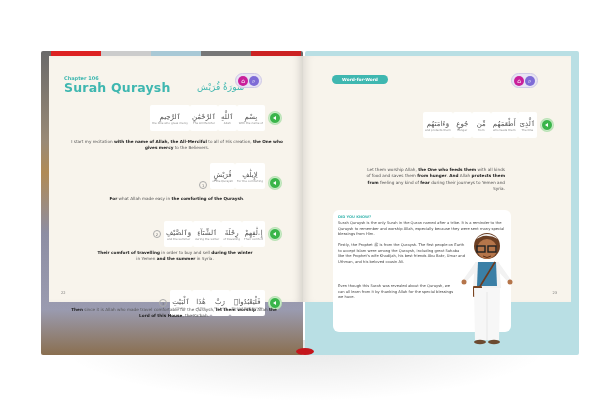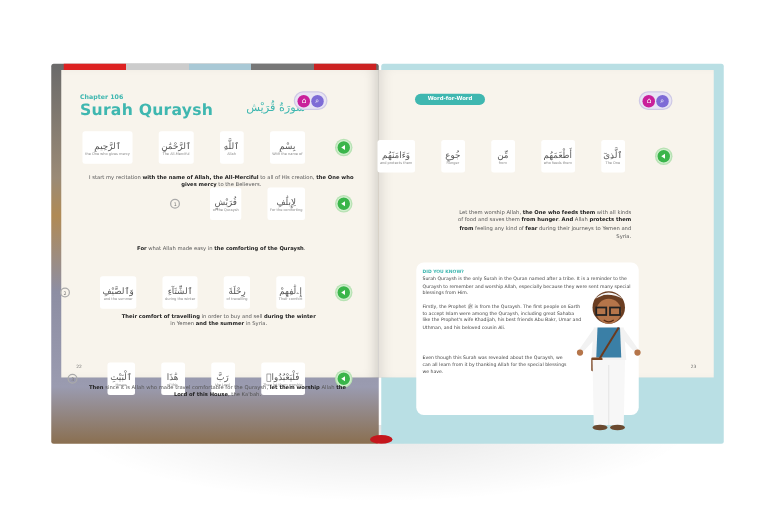--- a/index.html
+++ b/index.html
@@ -38,21 +38,21 @@
   .title-arabic { position: absolute; left: 148px; top: 26px; font-size: 9px; color: #3fb7b0; font-family: "DejaVu Sans", sans-serif; }
 
   .icon-pill {
     position: absolute; width: 27px; height: 15px; border-radius: 8px; background: #e8e4f4;
     border: 1px solid #cfc9e6; display: flex; align-items: center; justify-content: space-around; padding: 0 2px;
   }
   .icon-pill .dot { width: 10px; height: 10px; border-radius: 50%; color: #fff; font-size: 6px; line-height: 10px; text-align: center; }
   .dot.magenta { background: #c9209b; }
   .dot.purple { background: #7e6bd6; }
 
-  .verse-row { position: absolute; display: flex; align-items: center; gap: 21px; }
+  .verse-row { position: absolute; display: flex; align-items: center; gap: 0; }
   .word-card {
     background: #ffffff; border-radius: 2px; height: 26px; min-width: 19px; padding: 1px 2px;
     display: flex; flex-direction: column; align-items: center; justify-content: center;
   }
   .word-card .ar { font-size: 7px; color: #555; line-height: 10px; }
   .word-card .en { font-size: 2.8px; color: #888; line-height: 3px; text-align: center; white-space: nowrap; }
   .play-btn {
     width: 12px; height: 12px; border-radius: 50%; background: #3ab54a; border: 1.5px solid #d2efcf;
     box-shadow: 0 0 0 1px #b8e2b4; display: flex; align-items: center; justify-content: center; margin-left: 4px;
   }
@@ -113,21 +113,21 @@
         <div class="en">Allah</div>
       </div>
       <div class="word-card">
         <div class="ar" dir="rtl">بِسْمِ</div>
         <div class="en">With the name of</div>
       </div>
       <div class="play-btn"></div>
     </div>
   <div id="lt0" class="trans" style="left:18px; top:83px; width:220px;"><span>I start my recitation </span><b>with the name of Allah, the All-Merciful</b><span> to all of His creation, </span><b>the One who gives mercy</b><span> to the Believers.</span></div>
 
-  <div id="lv1" class="verse-row" style="right:22px; top:94px;">
+  <div id="lv1" class="verse-row" style="right:22px; top:107px;align-items:flex-end;">
       <div class="verse-num">1</div>
       <div class="word-card">
         <div class="ar" dir="rtl">قُرَيْشٍ</div>
         <div class="en">of the Quraysh</div>
       </div>
       <div class="word-card">
         <div class="ar" dir="rtl">لِإِيلَٰفِ</div>
         <div class="en">For the comforting</div>
       </div>
       <div class="play-btn"></div>
@@ -182,21 +182,21 @@
 </div>
 
 <div class="page right">
   <div class="pill-tag">Word-for-Word</div>
 
   <div class="icon-pill" style="left:208px; top:17px;">
     <div class="dot magenta">⌂</div>
     <div class="dot purple">⌕</div>
   </div>
 
-  <div id="rv1" class="verse-row" style="right:34px; top:56px;">
+  <div id="rv1" class="verse-row" style="right:18px; top:56px;">
       <div class="word-card">
         <div class="ar" dir="rtl">وَءَامَنَهُم</div>
         <div class="en">and protects them</div>
       </div>
       <div class="word-card">
         <div class="ar" dir="rtl">جُوعٍ</div>
         <div class="en">hunger</div>
       </div>
       <div class="word-card">
         <div class="ar" dir="rtl">مِّن</div>

